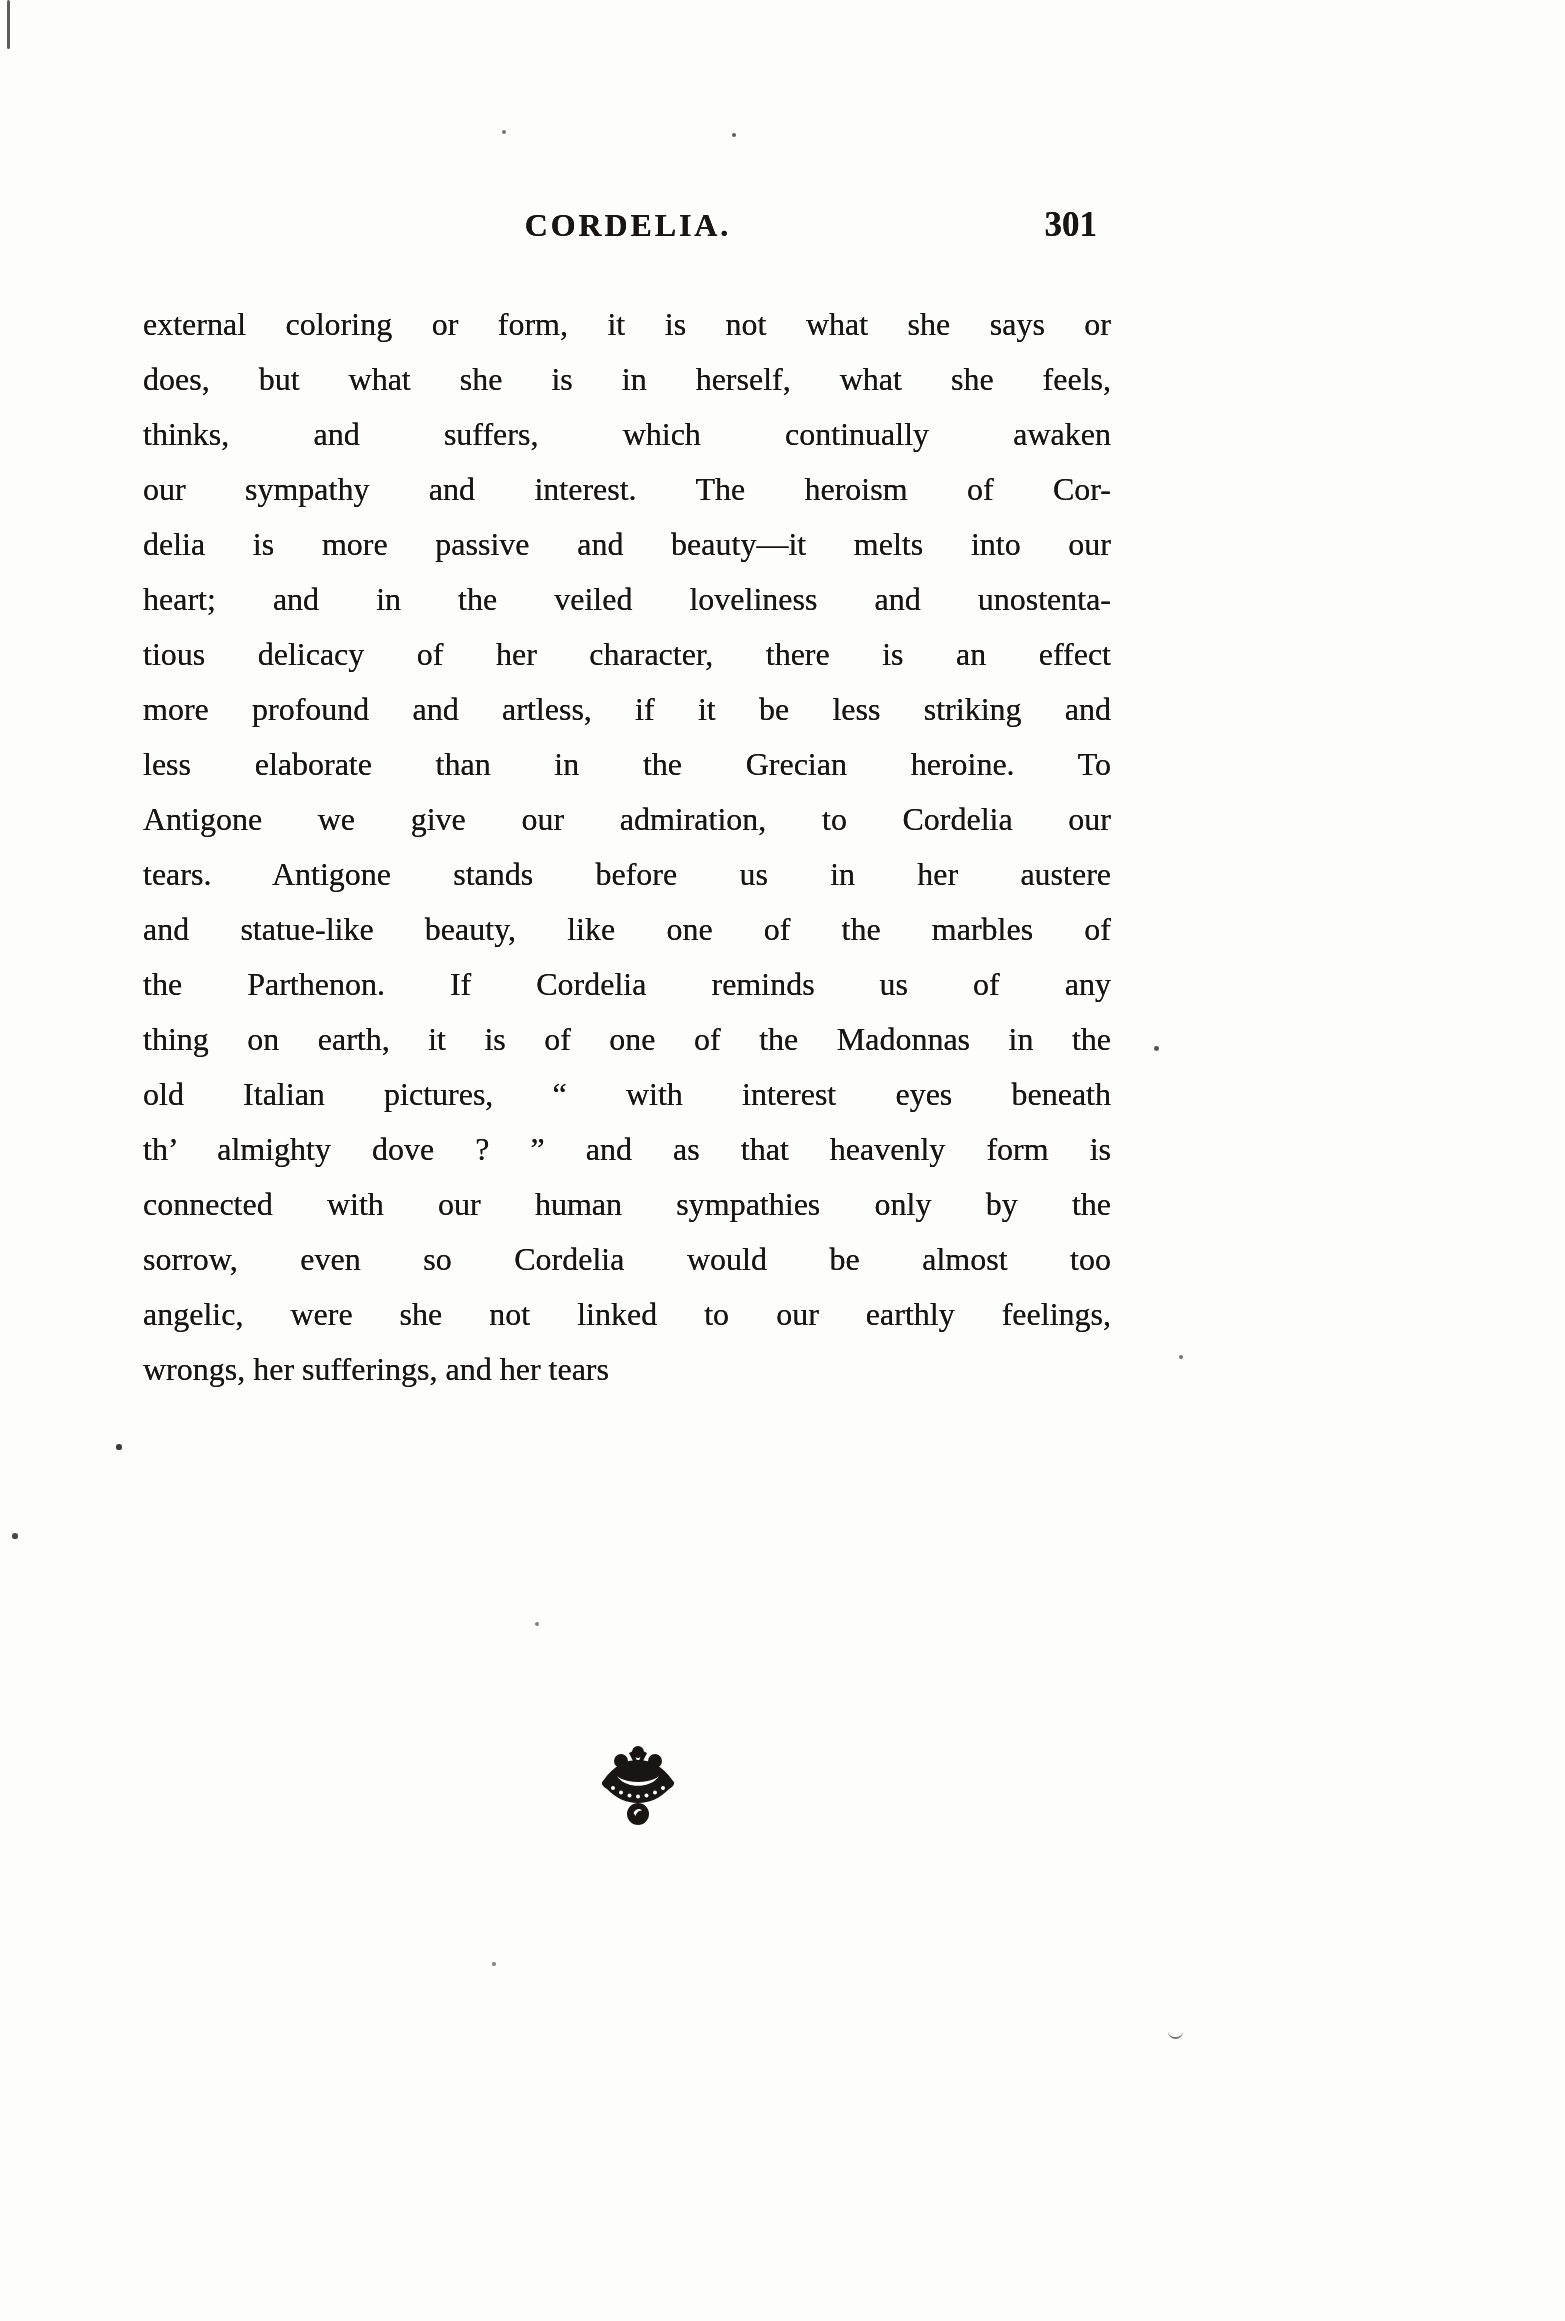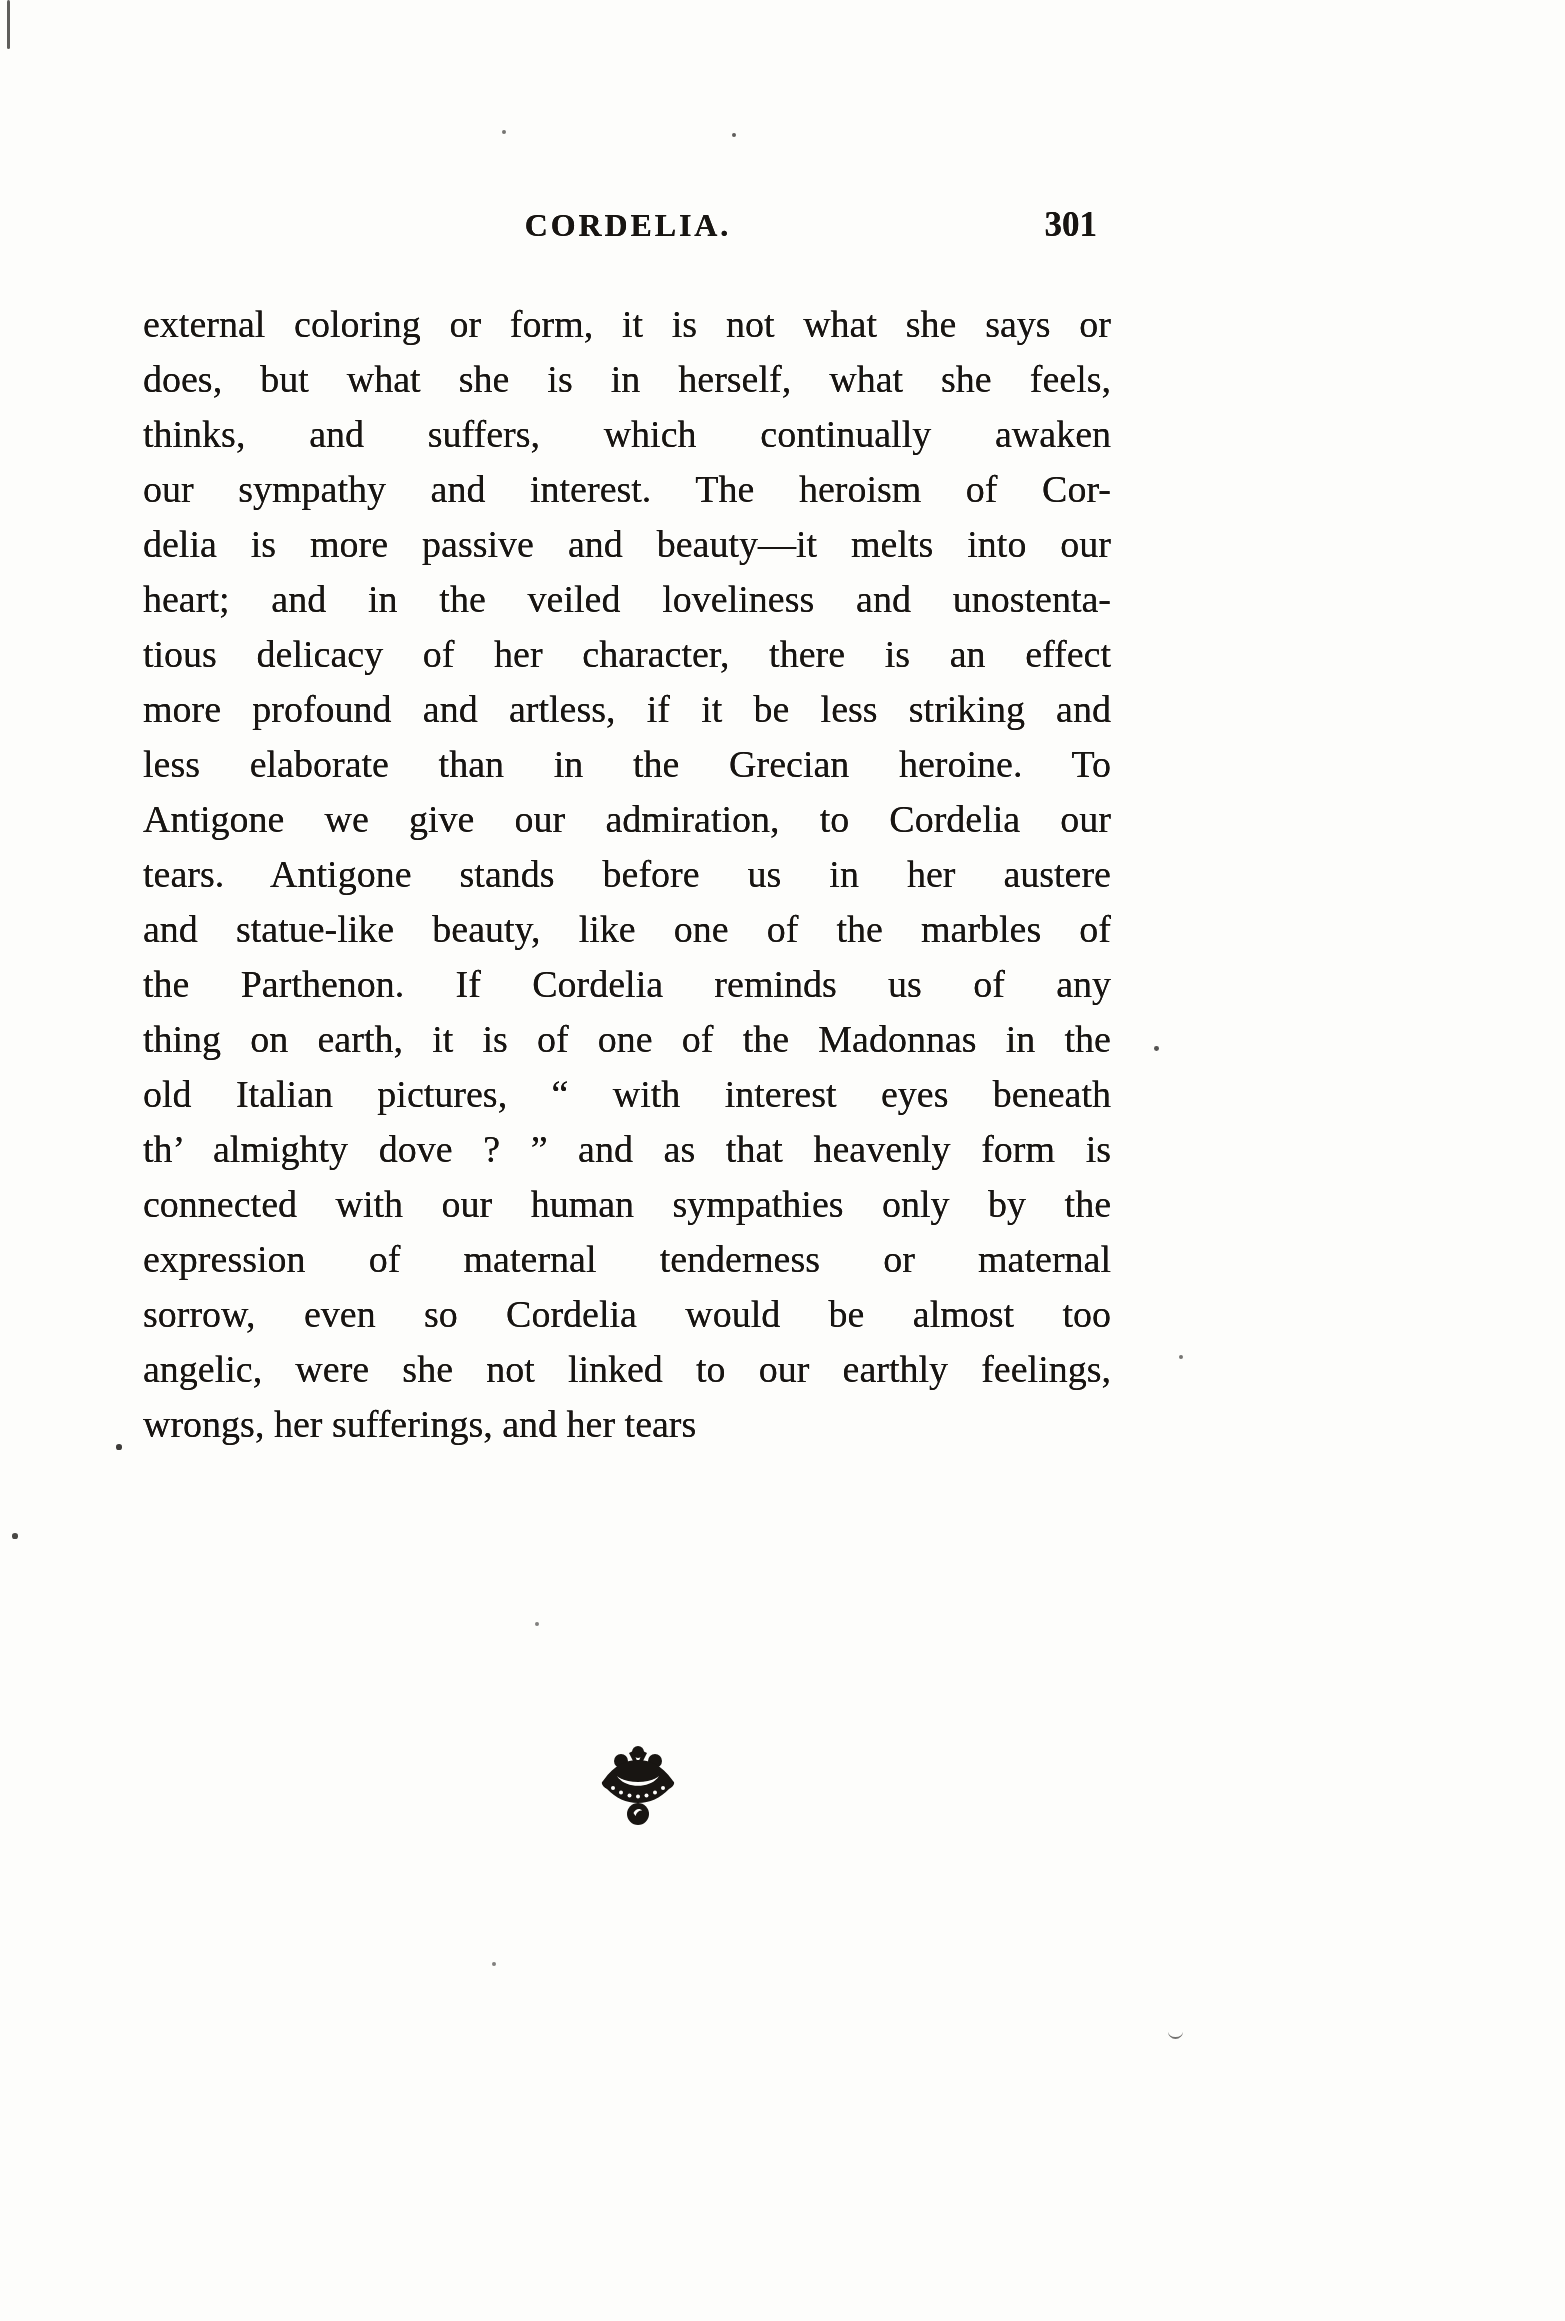--- a/index.html
+++ b/index.html
@@ -34,21 +34,21 @@
     top: -1.9px;
     font-size: 35px;
     font-weight: bold;
     text-shadow: 0 0 0.5px currentColor;
   }
   .text-block {
     position: absolute;
     top: 297px;
     left: 143px;
     width: 968px;
-    font-size: 38px;
+    font-size: 32px;
     line-height: 55px;
     text-shadow: 0 0 0.6px currentColor;
   }
   .line {
     text-align: justify;
     text-align-last: justify;
     height: 55px;
     overflow: visible;
     white-space: normal;
   }
@@ -107,21 +107,20 @@
       <div class="line">more profound and artless, if it be less striking and</div>
       <div class="line">less elaborate than in the Grecian heroine.  To</div>
       <div class="line">Antigone we give our admiration, to Cordelia our</div>
       <div class="line">tears.  Antigone stands before us in her austere</div>
       <div class="line">and statue-like beauty, like one of the marbles of</div>
       <div class="line">the Parthenon.  If Cordelia reminds us of any</div>
       <div class="line">thing on earth, it is of one of the Madonnas in the</div>
       <div class="line">old Italian pictures, “ with interest eyes beneath</div>
       <div class="line">th’ almighty dove ? ” and as that heavenly form is</div>
       <div class="line">connected with our human sympathies only by the</div>
-      <div class="line">expression of  maternal tenderness or  maternal</div>
       <div class="line">sorrow, even so Cordelia would be almost too</div>
       <div class="line">angelic, were she not linked to our earthly feelings,</div>
       <div class="line line-last">wrongs, her sufferings, and her tears</div>
     </div>
 
   <div class="ornament">
     <svg viewBox="0 0 80 84" width="82" height="84" xmlns="http://www.w3.org/2000/svg" aria-hidden="true">
       <g fill="#181512">
         <circle cx="40" cy="8" r="6"></circle>
         <circle cx="23" cy="17" r="7"></circle>

